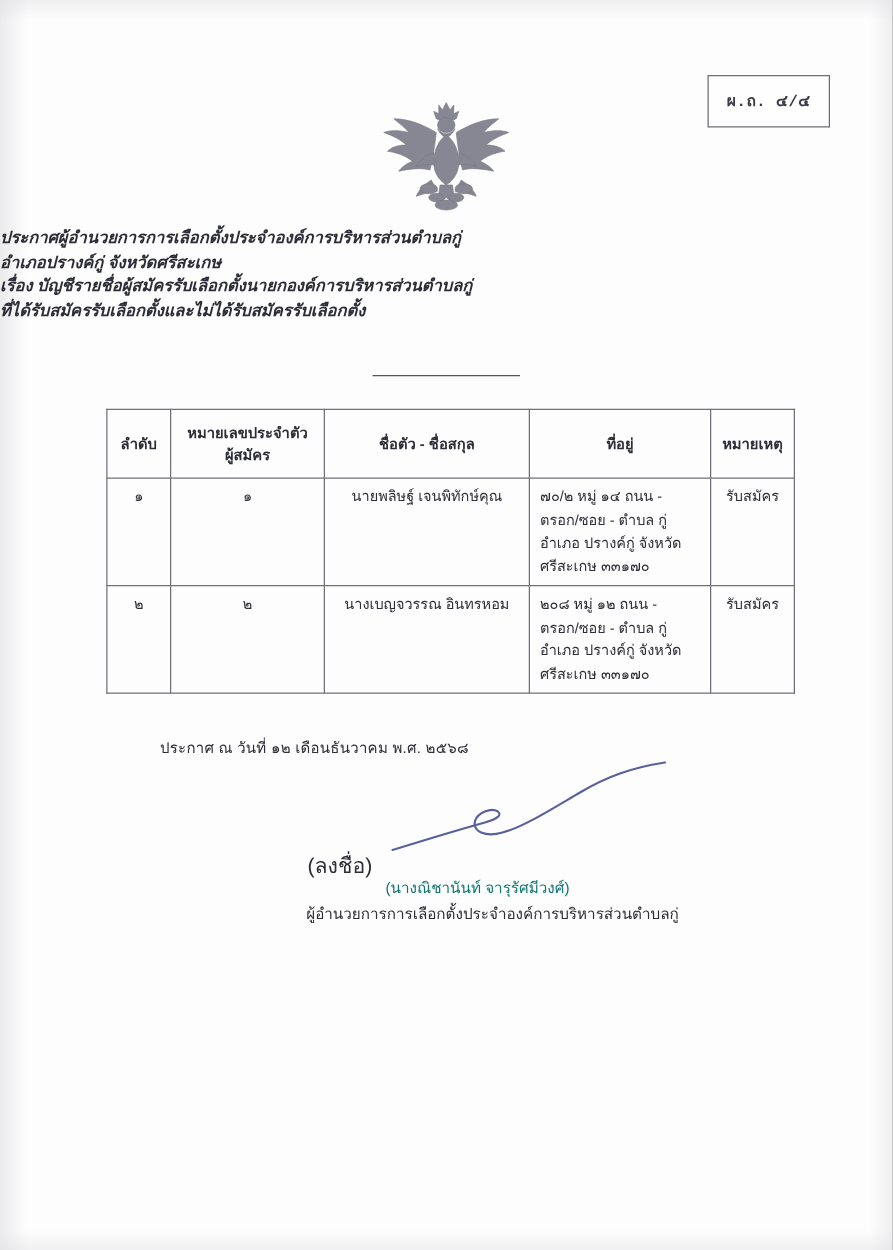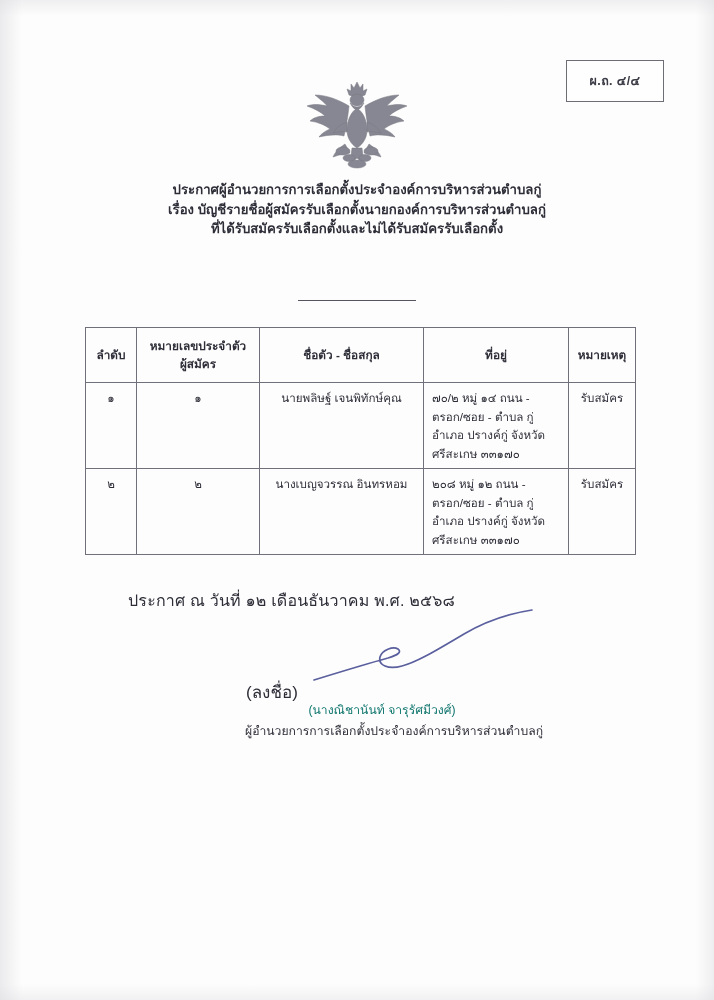--- a/index.html
+++ b/index.html
@@ -46,20 +46,21 @@
     position: absolute;
     top: 60px;
     left: 566px;
     width: 96px;
     height: 40px;
     border: 1px solid #6d6d75;
     display: flex;
     align-items: center;
     justify-content: center;
     background: #fefefe;
+    font-family: Liberation Mono, monospace;
   }
   .form-code-box .code {
     font-size: 12.5px;
     font-weight: bold;
     color: #3b3b46;
     letter-spacing: 0.4px;
   }
 
   
   .emblem {
@@ -74,22 +75,22 @@
     display: block;
     opacity: 0.82;
   }
 
   
   .heading-block {
     position: absolute;
     top: 180px;
     left: 0;
     width: 100%;
-    text-align: center;
-    color: #2d2d38;
+    color: #2d2d38;
+    font-style: italic;
   }
   .heading-block .hline {
     font-size: 13.2px;
     font-weight: bold;
     line-height: 19.5px;
     white-space: nowrap;
   }
   .heading-block .hline.sub {
     font-weight: normal;
     font-size: 12.4px;
@@ -152,21 +153,21 @@
   .reg-table tbody tr {
     height: 86px;
   }
   .addr-line { display: block; white-space: nowrap; }
 
   
   .date-line {
     position: absolute;
     top: 588px;
     left: 128px;
-    font-size: 16px;
+    font-size: 12px;
     color: #2d2d38;
     letter-spacing: 0.2px;
   }
 
   
   .signature-ink {
     position: absolute;
     top: 608px;
     left: 310px;
     width: 260px;
@@ -242,20 +243,21 @@
           <ellipse cx="66" cy="73" rx="7" ry="4"></ellipse>
           <ellipse cx="44" cy="80" rx="6" ry="3.5"></ellipse>
           <ellipse cx="60" cy="80" rx="6" ry="3.5"></ellipse>
           <ellipse cx="52" cy="86" rx="9" ry="4"></ellipse>
         </g>
       </svg>
     </div>
 
     <div class="heading-block">
       <div class="hline">ประกาศผู้อำนวยการการเลือกตั้งประจำองค์การบริหารส่วนตำบลกู่</div>
+      <div class="hline">อำเภอปรางค์กู่ จังหวัดศรีสะเกษ</div>
       <div class="hline">เรื่อง บัญชีรายชื่อผู้สมัครรับเลือกตั้งนายกองค์การบริหารส่วนตำบลกู่</div>
       <div class="hline">ที่ได้รับสมัครรับเลือกตั้งและไม่ได้รับสมัครรับเลือกตั้ง</div>
     </div>
 
     <div class="rule"></div>
 
     <table class="reg-table">
       <colgroup>
         <col class="col-no">
           <col class="col-num">

